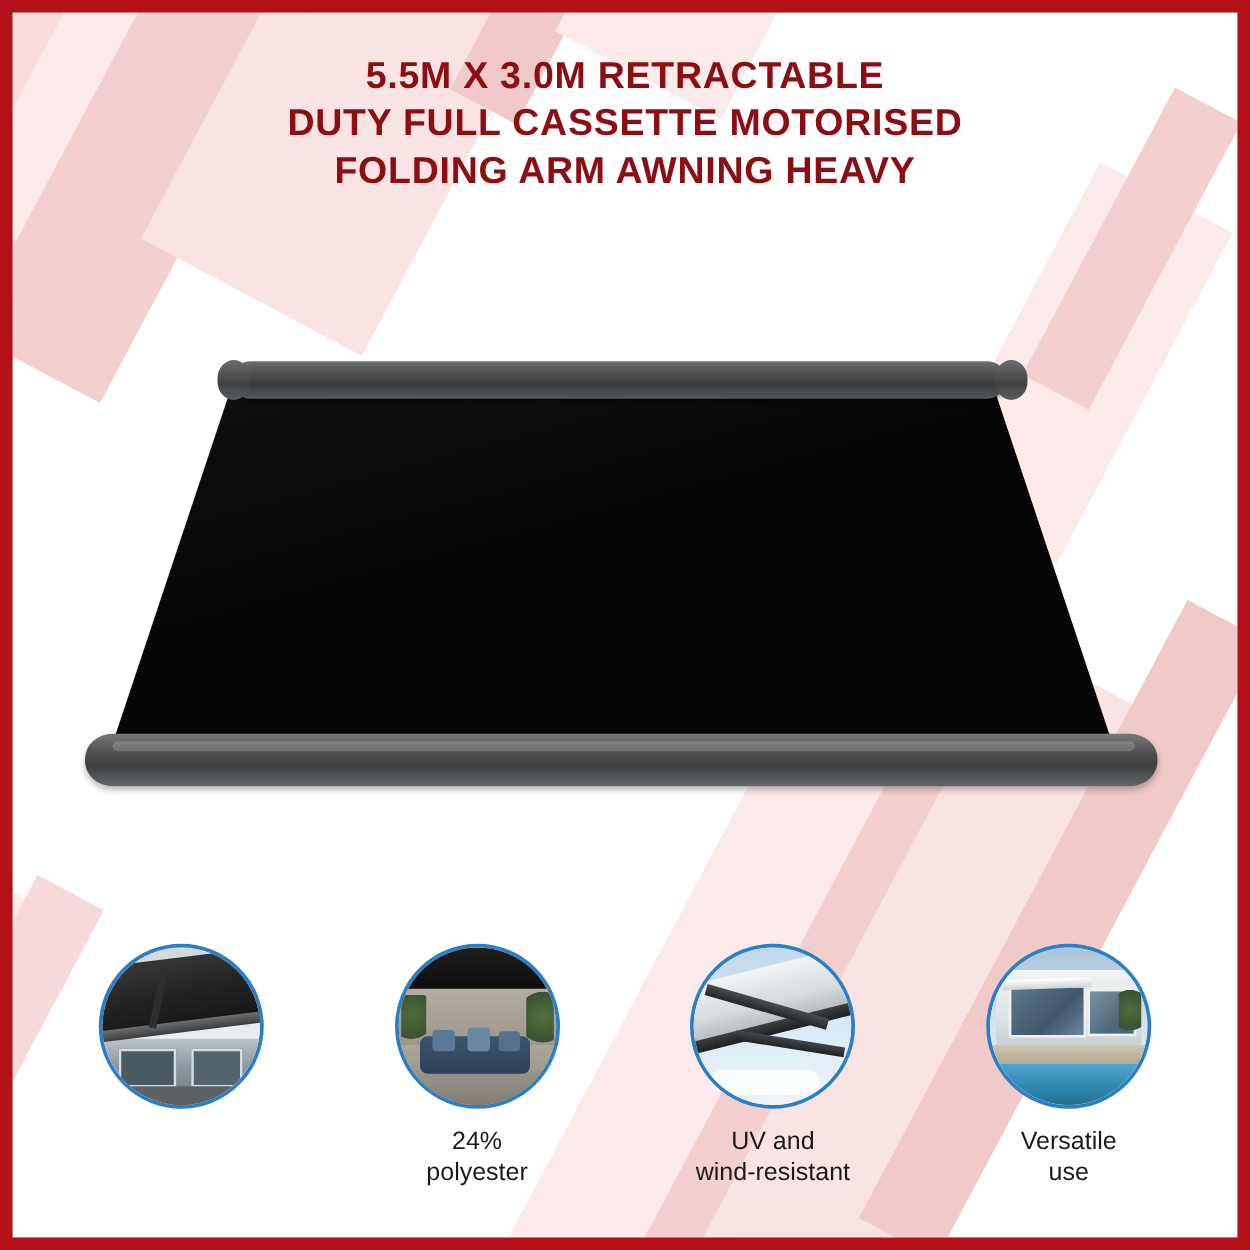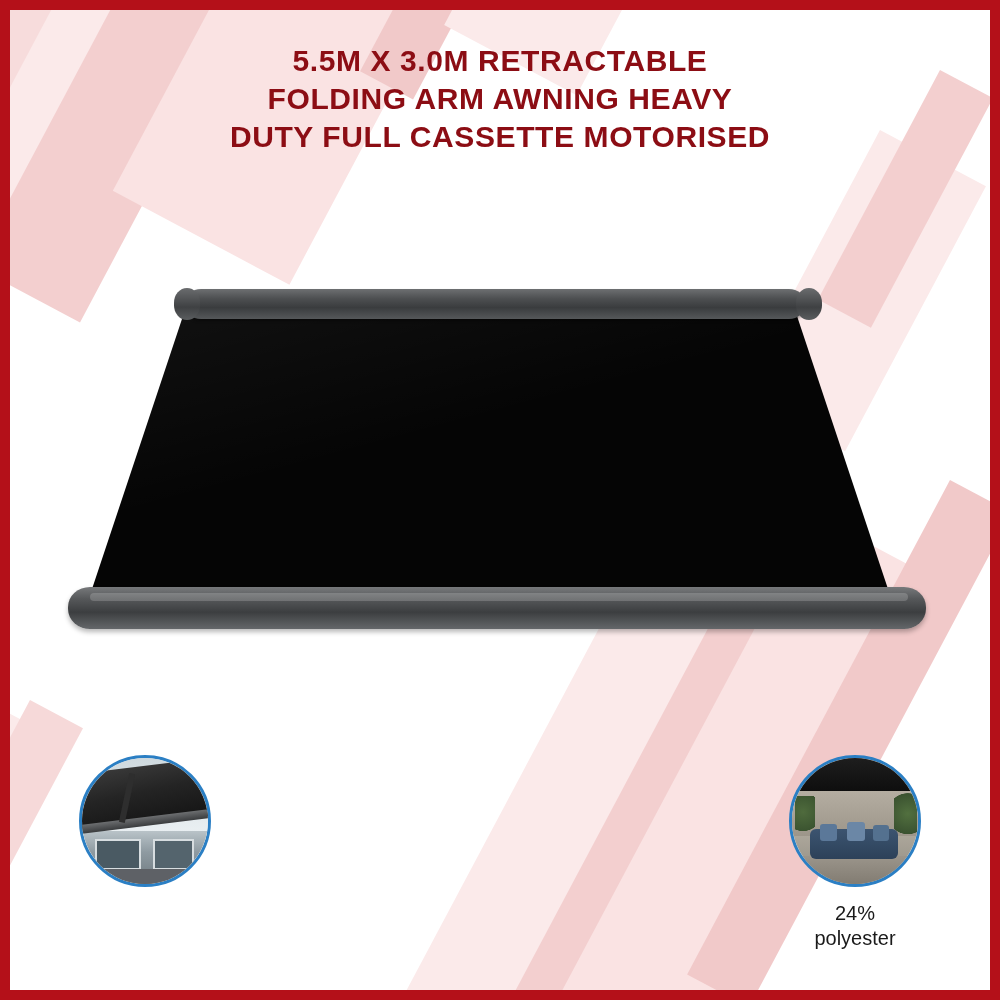--- a/index.html
+++ b/index.html
@@ -332,22 +332,22 @@
     <div class="stripe s15"></div>
   </div>
 
   <div class="frame-border frame-top"></div>
   <div class="frame-border frame-bottom"></div>
   <div class="frame-border frame-left"></div>
   <div class="frame-border frame-right"></div>
 
   <div class="title-block">
     <div class="title-line">5.5M X 3.0M RETRACTABLE</div>
+    <div class="title-line">DUTY FULL CASSETTE MOTORISED</div>
     <div class="title-line">FOLDING ARM AWNING HEAVY</div>
-    <div class="title-line">DUTY FULL CASSETTE MOTORISED</div>
   </div>
 
   <div class="hero">
     <div class="awning-canvas"></div>
     <div class="cassette-top"></div>
     <div class="cassette-top-cap-l"></div>
     <div class="cassette-top-cap-r"></div>
     <div class="front-bar">
       <div class="front-bar-hi"></div>
     </div>
@@ -380,16 +380,46 @@
         <div class="thumb2-cush2"></div>
         <div class="thumb2-cush3"></div>
         <div class="thumb2-awn"></div>
       </div>
       <div class="feature-label">
         <div>24%</div>
         <div>polyester</div>
       </div>
     </div>
 
-
+    <div class="feature">
+      <div class="feature-circle">
+        <div class="thumb3-sky"></div>
+        <div class="thumb3-cloud"></div>
+        <div class="thumb3-awn"></div>
+        <div class="thumb3-edge"></div>
+        <div class="thumb3-arm"></div>
+        <div class="thumb3-arm2"></div>
+      </div>
+      <div class="feature-label">
+        <div>UV and</div>
+        <div>wind-resistant</div>
+      </div>
+    </div>
+
+    <div class="feature">
+      <div class="feature-circle">
+        <div class="thumb4-sky"></div>
+        <div class="thumb4-house"></div>
+        <div class="thumb4-glass"></div>
+        <div class="thumb4-glass2"></div>
+        <div class="thumb4-awn"></div>
+        <div class="thumb4-tree"></div>
+        <div class="thumb4-deck"></div>
+        <div class="thumb4-pool"></div>
+      </div>
+      <div class="feature-label">
+        <div>Versatile</div>
+        <div>use</div>
+      </div>
+    </div>
 
   </div>
 </div>
 
 </body></html>

